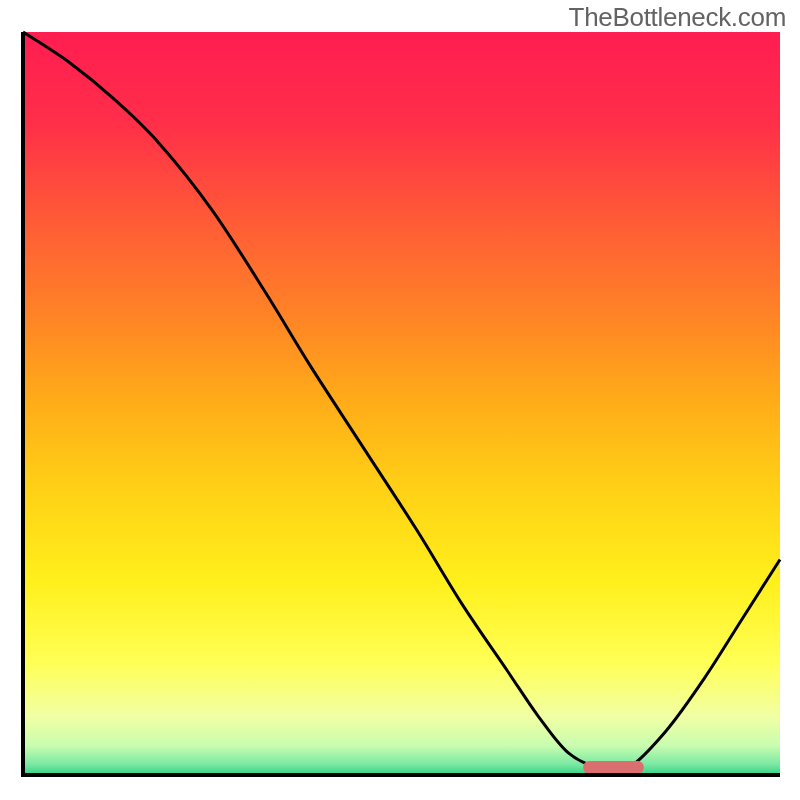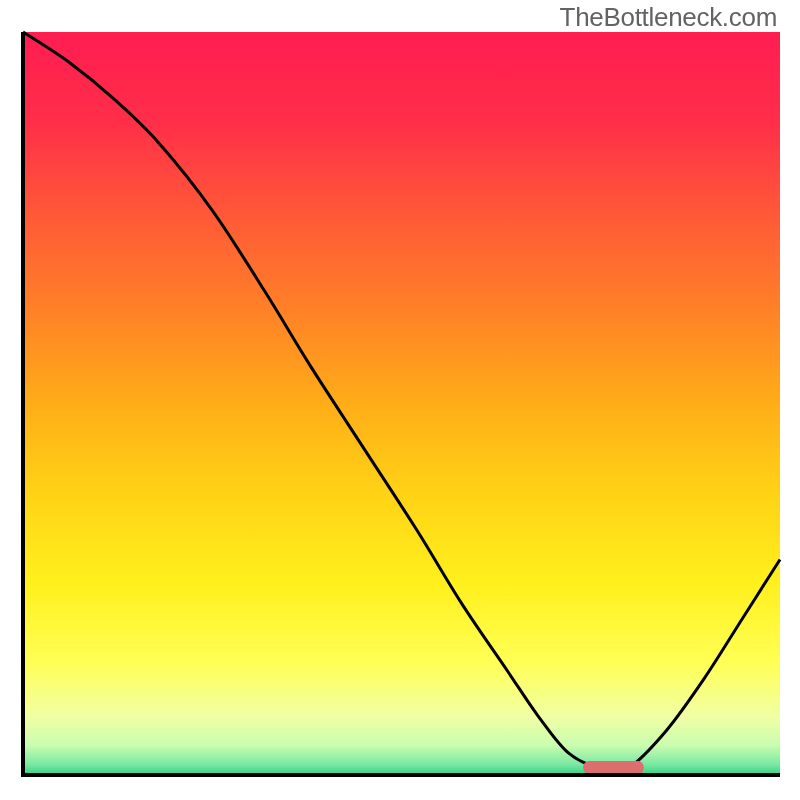--- a/index.html
+++ b/index.html
@@ -11,21 +11,21 @@
     font-family: Arial, Helvetica, sans-serif;
   }
   .container {
     position: relative;
     width: 800px;
     height: 800px;
   }
   .watermark {
     position: absolute;
     top: 2px;
-    right: 23px;
+    right: 14px;
     font-size: 26px;
     color: #636363;
     font-weight: 500;
     letter-spacing: -0.3px;
     z-index: 10;
   }
   svg.chart {
     position: absolute;
     left: 0;
     top: 0;

